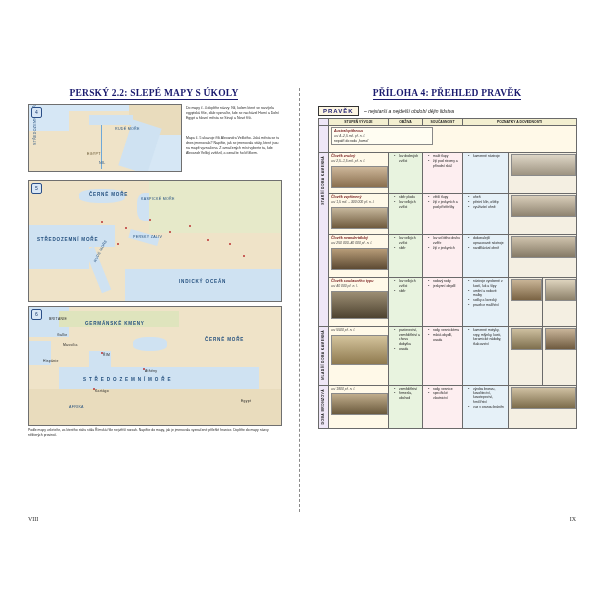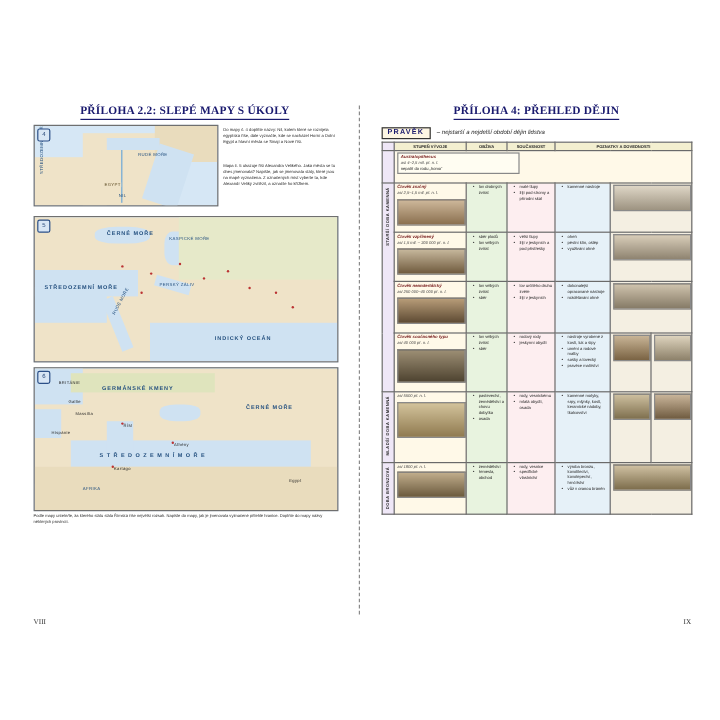--- a/index.html
+++ b/index.html
@@ -57,21 +57,21 @@
   ul.t li:before{content:"•";position:absolute;left:-2px;top:-1px;font-size:4px;color:#444;}
 </style>
 </head>
 <body>
 
 <div class="page">
 
   <div class="fold"></div>
 
   <div class="left">
-    <div class="ptitle"><span class="u">PŘÍLOHA 2.2: SLEPÉ MAPY S ÚKOLY</span></div>
+    <div class="ptitle"><span class="u">PERSKÝ 2.2: SLEPÉ MAPY S ÚKOLY</span></div>
 
     <div class="mapblk" style="left:0;top:16px;width:152px;height:66px;background:#d6e7f5;">
       <div class="mapnum">4</div>
       <div class="sea" style="left:0;top:0;width:152px;height:66px;background:#d6e7f5;"></div>
       <div class="land" style="left:0;top:26px;width:60px;height:40px;background:#efe3c8;"></div>
       <div class="land" style="left:40px;top:6px;width:66px;height:60px;background:#efe3c8;"></div>
       <div class="land" style="left:100px;top:0;width:52px;height:30px;background:#e9dcbd;"></div>
       <div class="sea" style="left:60px;top:10px;width:44px;height:10px;background:#cfe2f2;"></div>
       <div class="sea" style="left:96px;top:18px;width:30px;height:48px;background:#cfe2f2;transform:rotate(18deg);"></div>
       <div class="river" style="left:72px;top:20px;width:1px;height:44px;"></div>
@@ -139,21 +139,21 @@
       <div class="dot" style="left:114px;top:61px;"></div>
       <div class="dot" style="left:64px;top:81px;"></div>
     </div>
 
     <div class="footnote" style="left:0;top:340px;width:252px;">Podle mapy určete/te, za kterého státu stála Římská říše největší rozsah. Napište do mapy, jak je jmenovala vyznačené přilehlé hranice. Doplňte do mapy názvy některých provincií.</div>
 
     <div class="pnum" style="left:0;bottom:-10px;">VIII</div>
   </div>
 
   <div class="right">
-    <div class="ptitle"><span class="u">PŘÍLOHA 4: PŘEHLED DĚJIN</span></div>
+    <div class="ptitle"><span class="u">PŘÍLOHA 4: PŘEHLED PRAVĚK</span></div>
 
     <div class="pravek">
       <span class="box">PRAVĚK</span>
       <span class="txt">– nejstarší a nejdelší období dějin lidstva</span>
     </div>
 
     <table class="hist">
       <colgroup>
         <col style="width:10px">
           <col style="width:60px">

